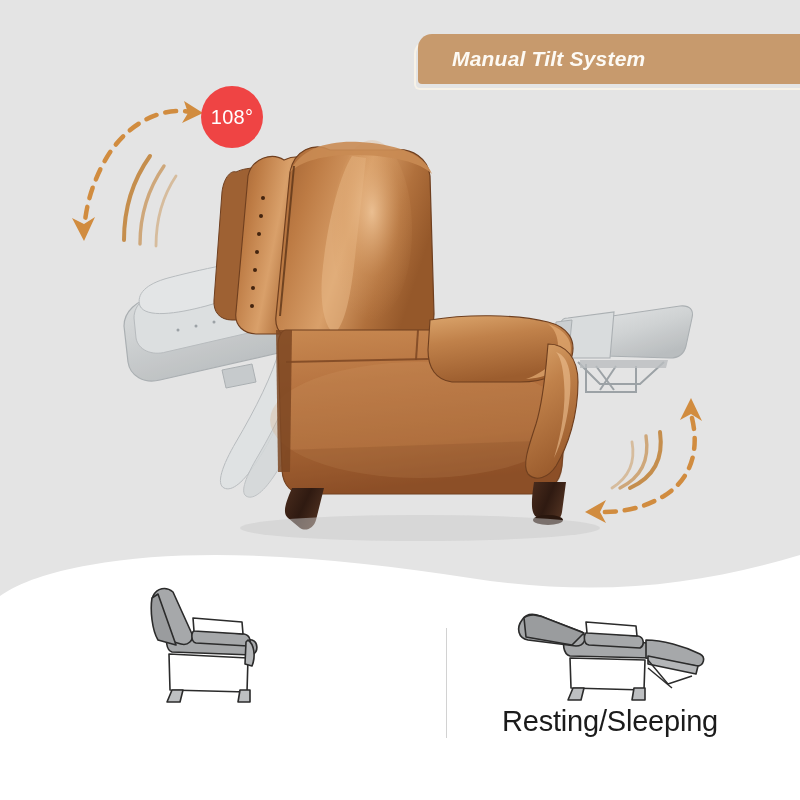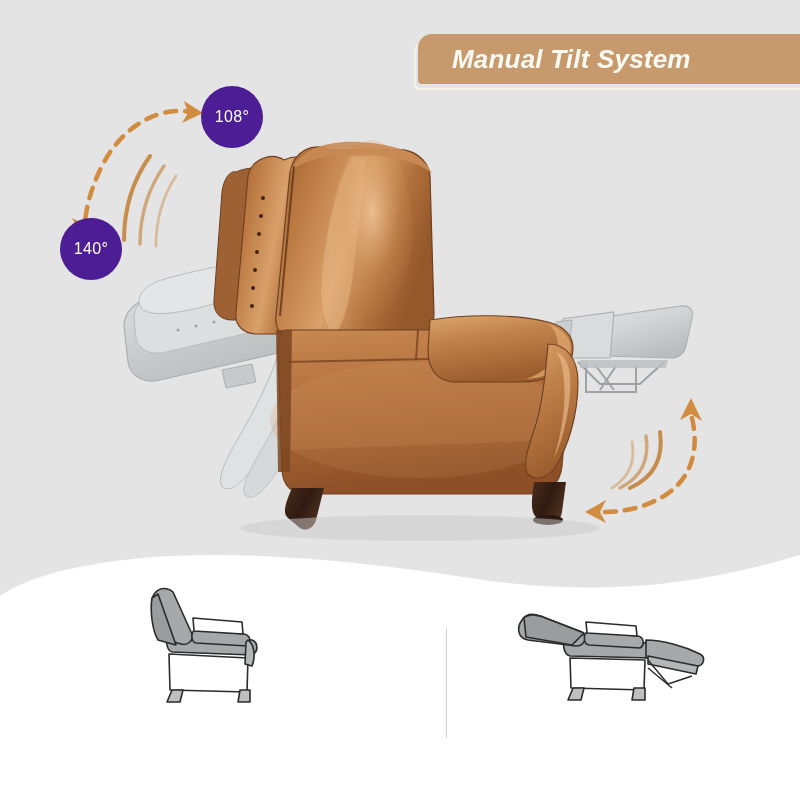--- a/index.html
+++ b/index.html
@@ -51,21 +51,21 @@
     width: 396px; height: 50px;
     background: #c79a6d;
     border-radius: 14px 0 0 4px;
     display: flex;
     align-items: center;
     box-sizing: border-box;
     padding-left: 34px;
   }
   #banner-title {
     color: #fdfaf4;
-    font-size: 26px;
+    font-size: 21px;
     font-weight: bold;
     font-style: italic;
     letter-spacing: 0.2px;
     white-space: nowrap;
   }
 
   
   #desc {
     position: absolute;
     left: 421px; top: 99px;
@@ -73,26 +73,26 @@
     color: #2e2e2e;
     font-size: 18.6px;
     line-height: 26px;
     letter-spacing: -0.1px;
   }
 
   
   .badge {
     position: absolute;
     border-radius: 50%;
-    background: #4c1d95;
+    background: #ef4444;
     color: #ffffff;
     display: flex;
     align-items: center;
     justify-content: center;
-    font-size: 16px;
+    font-size: 20px;
     letter-spacing: 0.3px;
   }
   #badge-108 { left: 201px; top: 86px; width: 62px; height: 62px; }
   #badge-140 { left: 60px;  top: 218px; width: 62px; height: 62px; }
 
   
   .overlay {
     position: absolute;
     left: 0; top: 0;
     width: 800px; height: 800px;
@@ -281,21 +281,20 @@
 
   <div id="banner-wrap">
     <div id="banner-outline"></div>
     <div id="banner">
       <span id="banner-title">Manual Tilt System</span>
     </div>
   </div>
 
 
   <div class="badge" id="badge-108">108°</div>
-  <div class="badge" id="badge-140">140°</div>
 
   <svg class="overlay" viewBox="0 0 800 800" xmlns="http://www.w3.org/2000/svg">
 
     <g stroke="#2b2b2b" stroke-width="1.6" stroke-linejoin="round">
 
       <path d="M169,654 L248,658 L247,692 L170,690 Z" fill="#ffffff"></path>
 
       <path d="M169,636 C184,632 230,636 252,640 C258,642 259,652 252,655 L172,652 C166,650 165,638 169,636 Z" fill="#a6a8aa"></path>
 
       <path d="M153,596 C157,588 166,586 173,592 L192,634 C194,640 188,646 181,644 L160,638 C154,636 150,604 153,596 Z" fill="#a6a8aa"></path>
@@ -330,14 +329,15 @@
         <path d="M648,668 L672,688"></path>
       </g>
 
       <path d="M573,688 L584,688 L581,700 L568,700 Z" fill="#bdbfc1"></path>
       <path d="M634,688 L645,688 L645,700 L632,700 Z" fill="#bdbfc1"></path>
     </g>
   </svg>
 
   <div id="divider"></div>
 
+  <div class="mode-label" id="label-rest">Resting/Sleeping</div>
 
 </div>
 
 </body></html>

